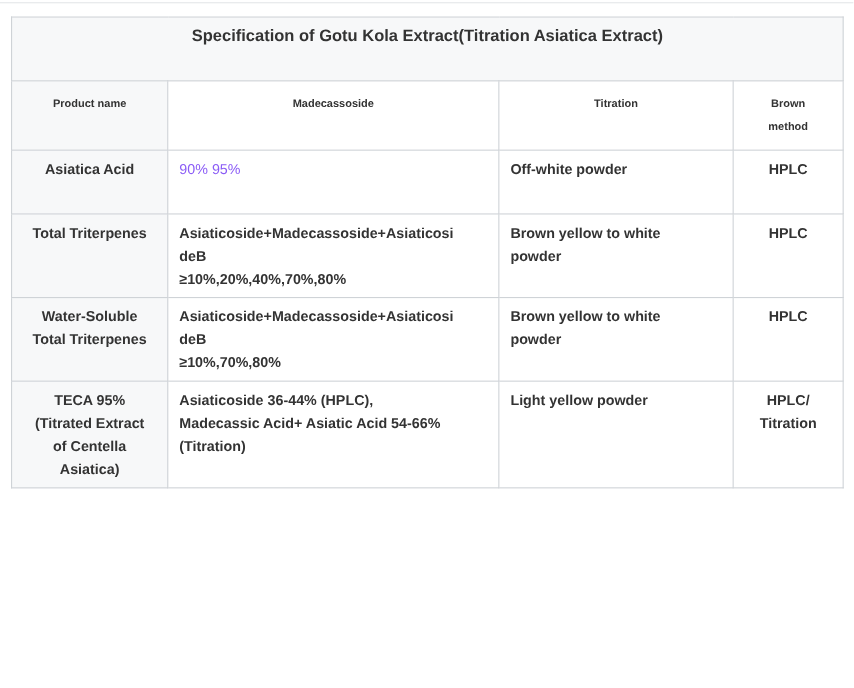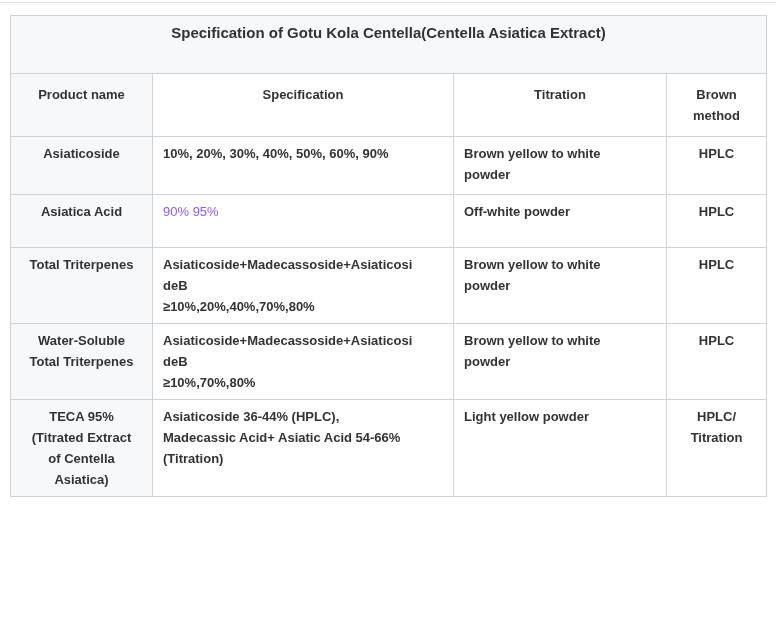--- a/index.html
+++ b/index.html
@@ -52,21 +52,21 @@
     vertical-align: middle;
     font-size: 15px;
     font-weight: bold;
     height: 29px;
     padding: 4px 8px;
     line-height: 19px;
   }
   tr.head-row th {
     background: #ffffff;
     text-align: center;
-    font-size: 13px;
+    font-size: 10px;
     font-weight: bold;
     padding: 10px 8px;
   }
   tr.head-row th.prod-h { background: #f7f8f9; }
   td.prod {
     background: #f7f8f9;
     text-align: center;
   }
   td.spec-cell { text-align: left; }
   td.app-cell  { text-align: left; }
@@ -94,38 +94,31 @@
 
   <table class="spec">
     <colgroup>
       <col class="c1">
         <col class="c2">
         <col class="c3">
         <col class="c4">
     </colgroup>
     <tbody>
       <tr class="title-row">
-        <td class="title-cell" colspan="4">Specification of Gotu Kola Centella(Centella Asiatica Extract)</td>
+        <td class="title-cell" colspan="4">Specification of Gotu Kola Extract(Titration Asiatica Extract)</td>
       </tr>
       <tr class="head-row">
         <th class="prod-h">Product name</th>
-        <th>Specification</th>
+        <th>Madecassoside</th>
         <th>Titration</th>
         <th>Brown
 method</th>
       </tr>
     </tbody>
     <tbody>
-      <tr>
-        <td class="prod">Asiaticoside</td>
-        <td class="spec-cell">10%, 20%, 30%, 40%, 50%, 60%, 90%</td>
-        <td class="app-cell">Brown yellow to white
-powder</td>
-        <td class="meth-cell">HPLC</td>
-      </tr>
       <tr>
         <td class="prod">Asiatica Acid</td>
         <td class="spec-cell muted">90% 95%</td>
         <td class="app-cell">Off-white powder</td>
         <td class="meth-cell">HPLC</td>
       </tr>
       <tr>
         <td class="prod">Total Triterpenes</td>
         <td class="spec-cell">Asiaticoside+Madecassoside+Asiaticosi
 deB

